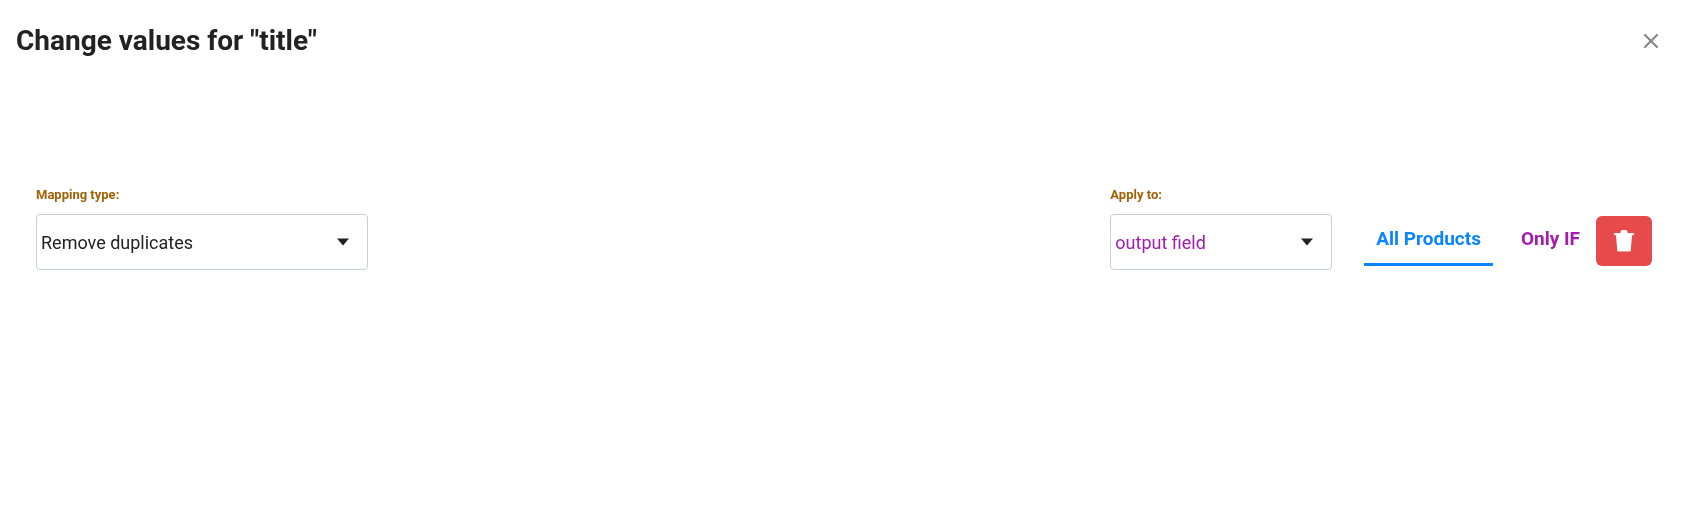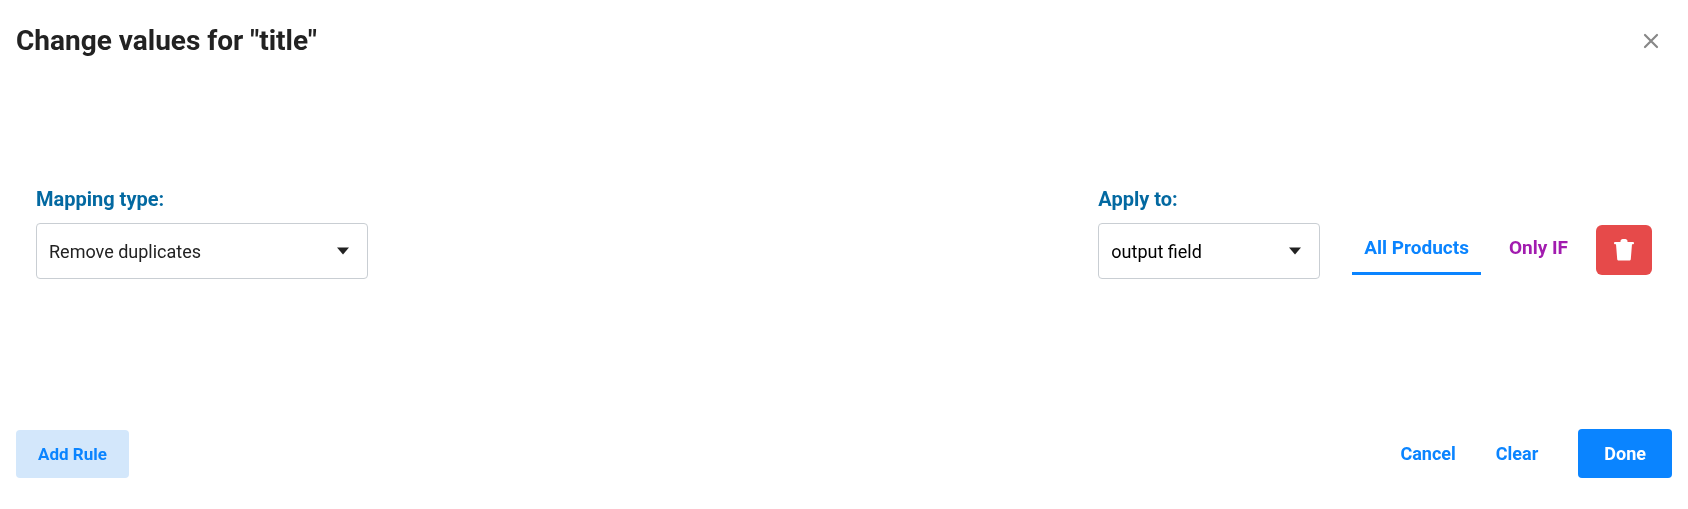--- a/index.html
+++ b/index.html
@@ -35,40 +35,40 @@
   .close-x svg { display:block; }
 
   .form-row {
     margin-top: 130px;
     display: flex;
     align-items: flex-start;
     padding: 0 20px;
   }
   .field-group { display: flex; flex-direction: column; }
   .label {
-    font-size: 20px;
-    font-weight: 700;
-    color: #0369a1;
+    font-size: 13px;
+    font-weight: 700;
+    color: #a16207;
     margin-bottom: 12px;
   }
 
   .select {
     position: relative;
     border: 1px solid #c9ced3;
     border-radius: 4px;
     height: 56px;
     display: flex;
     align-items: center;
-    padding: 0 12px;
+    padding: 0 4px;
     font-size: 18px;
     color: #222;
     cursor: pointer;
     background: #fff;
   }
-  .select.placeholder { color: #000000; }
+  .select.placeholder { color: #a21caf; }
   .select .caret {
     position: absolute;
     right: 18px;
     top: 50%;
     transform: translateY(-50%);
     width: 0; height: 0;
     border-left: 6px solid transparent;
     border-right: 6px solid transparent;
     border-top: 7px solid #222;
   }
@@ -76,21 +76,21 @@
   .mapping-group { width: 332px; }
   .spacer { flex: 1; }
   .apply-group { width: 222px; margin-right: 44px; justify-content: center; }
 
   .scope-tabs {
     display: flex;
     align-items: center;
     gap: 40px;
     align-self: flex-end;
     margin-bottom: 6px;
-    margin-right: 28px;
+    margin-right: 16px;
   }
   .tab {
     font-size: 19px;
     font-weight: 700;
     color: #a21caf;
     cursor: pointer;
     padding: 10px 0 14px 0;
     position: relative;
   }
   .tab.active {
@@ -194,21 +194,14 @@
     <div class="delete-btn">
       <svg width="20" height="22" viewBox="0 0 20 22">
         <path d="M2 5h16l-1.2 15.2c-.06.8-.74 1.4-1.55 1.4H4.75c-.81 0-1.49-.6-1.55-1.4L2 5z"></path>
         <path d="M6.5 2.2C6.5 1 7.5 0 8.7 0h2.6c1.2 0 2.2 1 2.2 2.2V3H6.5v-.8z"></path>
         <rect x="0" y="3" width="20" height="2.2" rx="1"></rect>
       </svg>
     </div>
 
   </div>
 
-  <div class="footer">
-    <div class="add-rule">Add Rule</div>
-    <div class="footer-spacer"></div>
-    <div class="link-btn">Cancel</div>
-    <div class="link-btn">Clear</div>
-    <div class="done-btn">Done</div>
-  </div>
 
 </div>
 
 </body></html>

